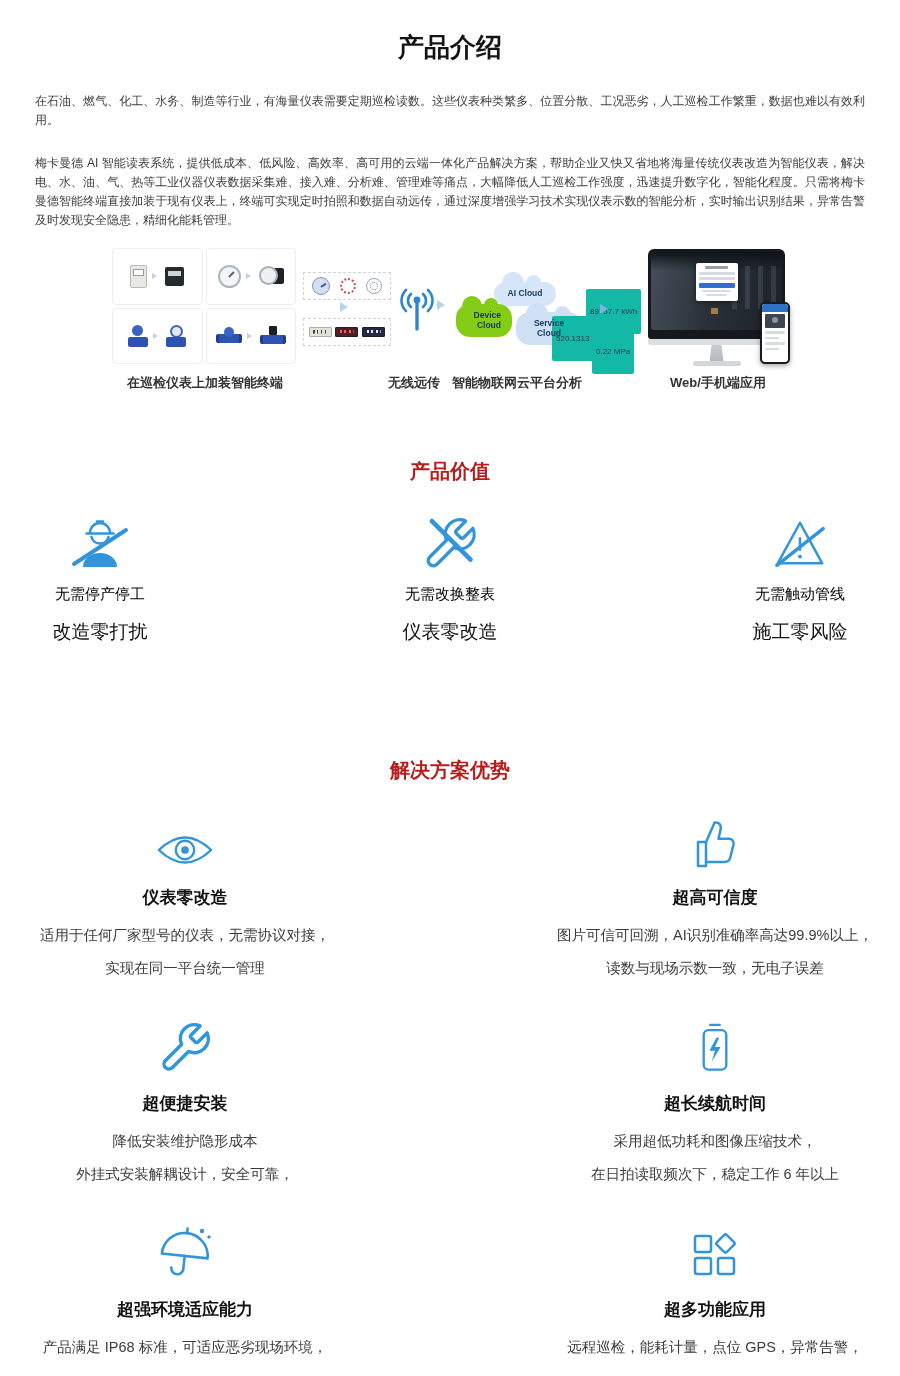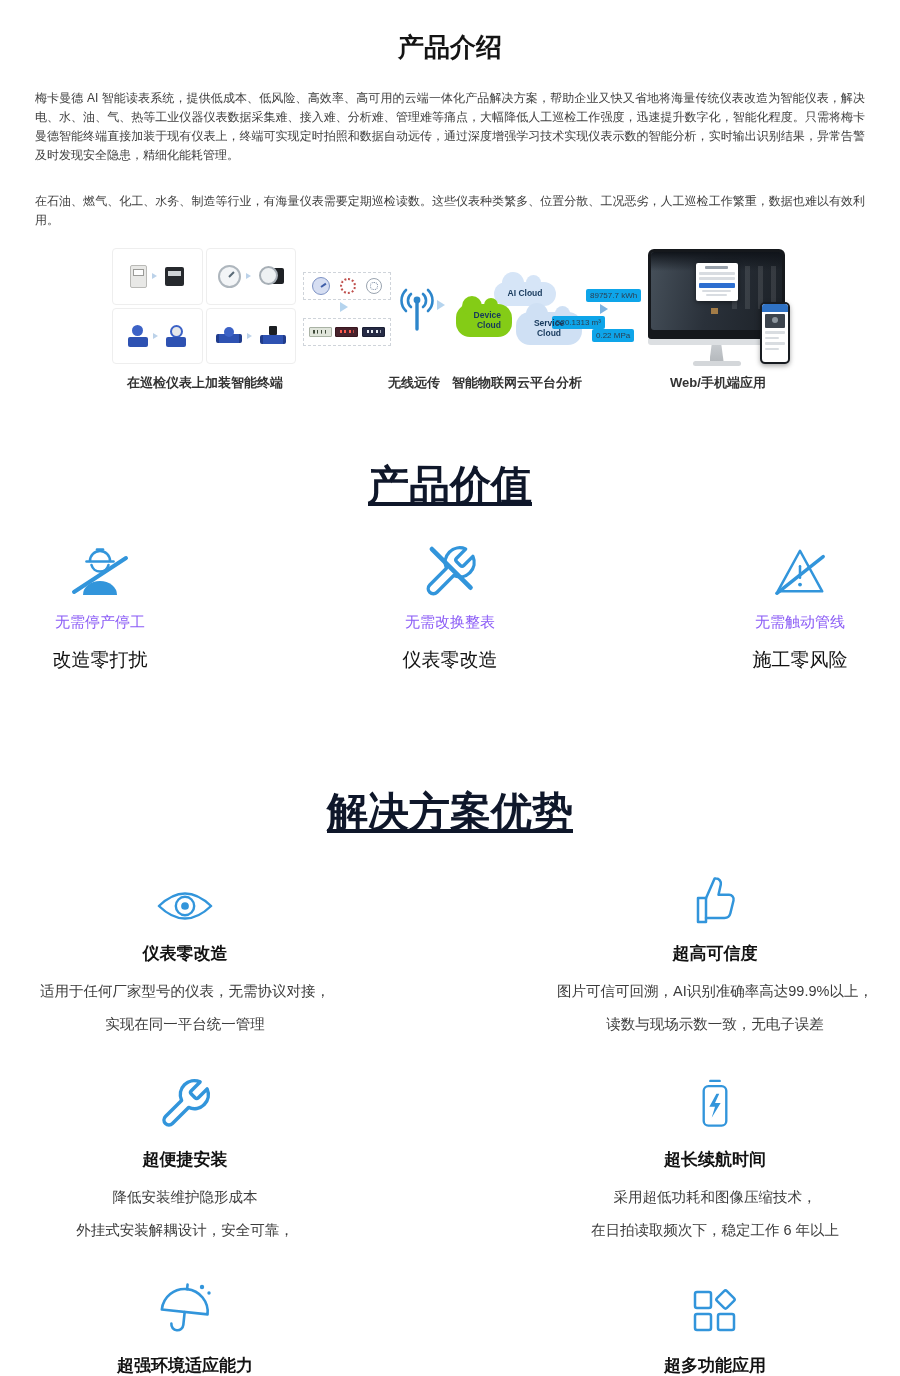--- a/index.html
+++ b/index.html
@@ -1,19 +1,19 @@
 <!DOCTYPE html>
 <html><head>
 <meta charset="utf-8">
 <style>
   html,body{margin:0;padding:0;background:#ffffff;}
   body{width:900px;height:1376px;margin:0 auto;overflow:hidden;
        font-family:"Liberation Sans","DejaVu Sans",sans-serif;color:#3d3d3d;}
   .h-top{font-size:26px;font-weight:700;text-align:center;color:#141414;margin:30px 0 0;}
-  .h-big{font-size:41px;font-weight:700;text-align:center;color:#0f172a;margin:0;text-decoration:underline;}
+  .h-big{font-size:20px;font-weight:700;text-align:center;color:#b91c1c;margin:0;}
   .para{width:830px;margin:24px auto 0;font-size:12px;line-height:19px;text-align:justify;color:#3d3d3d;}
   .para.first{margin-top:27px;}
 
   
   .diagram{position:relative;width:900px;height:152px;margin-top:12px;}
   .mgrid{position:absolute;left:112px;top:6px;width:184px;height:116px;
          display:grid;grid-template-columns:1fr 1fr;grid-template-rows:1fr 1fr;gap:3px;}
   .cell{background:#fff;border:1px solid #eeeeee;border-radius:4px;display:flex;
         align-items:center;justify-content:center;gap:5px;}
   .tri{width:0;height:0;border-style:solid;border-color:transparent;}
@@ -62,22 +62,22 @@
        border:1px solid #a9b2a4;}
   .dm2{background:repeating-linear-gradient(90deg,#ff5a4d 0 2px,transparent 2px 4.5px) center/65% 40% no-repeat,#47222c;
        border:1px solid #38161f;}
   .dm3{background:repeating-linear-gradient(90deg,#e8ecf2 0 2px,transparent 2px 4.5px) center/65% 40% no-repeat,#252a44;
        border:1px solid #1a1e33;}
 
   .cloud{position:absolute;background:#cfe1f4;border-radius:14px;color:#17395c;font-weight:700;font-size:8.5px;
          line-height:1.15;display:flex;align-items:center;justify-content:center;text-align:center;}
   .cloud i{position:absolute;background:inherit;border-radius:50%;}
 
-  .pill{position:absolute;background:#0ea5e9;border-radius:2px;font-size:8px;color:#2c3e50;
-        padding:2px 4px;white-space:nowrap;}
+  .pill{position:absolute;background:#14b8a6;border-radius:2px;font-size:8px;color:#2c3e50;
+        padding:18px 4px;white-space:nowrap;}
 
   .monitor{position:absolute;left:648px;top:7px;width:137px;}
   .bezel{width:137px;height:90px;background:#15181c;border-radius:6px 6px 3px 3px;padding:3px;box-sizing:border-box;}
   .screen{position:relative;width:100%;height:78px;border-radius:3px;overflow:hidden;
           background:linear-gradient(100deg,#46505a 0%,#2a313a 45%,#1c2127 100%);}
   .screen::before{content:"";position:absolute;top:0;left:0;right:0;height:24%;
                   background:linear-gradient(#10141a,rgba(16,20,26,0));}
   .screen::after{content:"";position:absolute;top:18%;right:0;width:38%;height:55%;
                  background:repeating-linear-gradient(90deg,rgba(255,255,255,.10) 0 5px,transparent 5px 13px);}
   .scr-orange{position:absolute;left:46%;bottom:20%;width:7px;height:6px;background:#b98a4a;opacity:.85;}
@@ -101,39 +101,39 @@
   .pl{height:2.5px;background:#d9dde1;margin:3px 3px 0;border-radius:1px;}
   .pl.short{width:55%;}
 
   .cap{position:absolute;top:132px;transform:translateX(-50%);font-size:13px;font-weight:600;color:#333;white-space:nowrap;}
 
   
   .sec-value{margin-top:64px;}
   .value-row{display:flex;justify-content:space-between;width:900px;margin:26px auto 0;}
   .v-item{width:200px;display:flex;flex-direction:column;align-items:center;text-align:center;}
   .v-icon{height:66px;display:flex;align-items:center;justify-content:center;}
-  .v-sub{margin-top:8px;font-size:15px;color:#8b5cf6;}
+  .v-sub{margin-top:8px;font-size:15px;color:#000000;}
   .v-title{margin-top:15px;font-size:19px;font-weight:400;color:#121212;}
 
   
   .sec-adv{margin-top:112px;}
   .adv-grid{width:880px;margin:28px auto 0;display:flex;flex-wrap:wrap;justify-content:space-between;row-gap:33px;}
   .a-item{width:350px;display:flex;flex-direction:column;align-items:center;text-align:center;}
   .a-icon{height:58px;display:flex;align-items:flex-end;justify-content:center;}
   .a-title{margin-top:16px;font-size:17px;font-weight:700;color:#121212;}
   .a-lines{margin-top:10px;font-size:14.5px;line-height:33px;color:#3c3c3c;white-space:nowrap;}
 </style>
 </head>
 <body>
 
 <div>
 
   <h1 class="h-top">产品介绍</h1>
+  <p class="para first">在石油、燃气、化工、水务、制造等行业，有海量仪表需要定期巡检读数。这些仪表种类繁多、位置分散、工况恶劣，人工巡检工作繁重，数据也难以有效利用。</p>
   <p class="para">梅卡曼德 AI 智能读表系统，提供低成本、低风险、高效率、高可用的云端一体化产品解决方案，帮助企业又快又省地将海量传统仪表改造为智能仪表，解决电、水、油、气、热等工业仪器仪表数据采集难、接入难、分析难、管理难等痛点，大幅降低人工巡检工作强度，迅速提升数字化，智能化程度。只需将梅卡曼德智能终端直接加装于现有仪表上，终端可实现定时拍照和数据自动远传，通过深度增强学习技术实现仪表示数的智能分析，实时输出识别结果，异常告警及时发现安全隐患，精细化能耗管理。</p>
-  <p class="para first">在石油、燃气、化工、水务、制造等行业，有海量仪表需要定期巡检读数。这些仪表种类繁多、位置分散、工况恶劣，人工巡检工作繁重，数据也难以有效利用。</p>
 
   <div class="diagram">
 
     <div class="mgrid">
       <div class="cell">
         <div class="m m-elec-b"></div>
         <div class="tri tri-sm"></div>
         <div class="m m-elec-a"></div>
       </div>
       <div class="cell">

